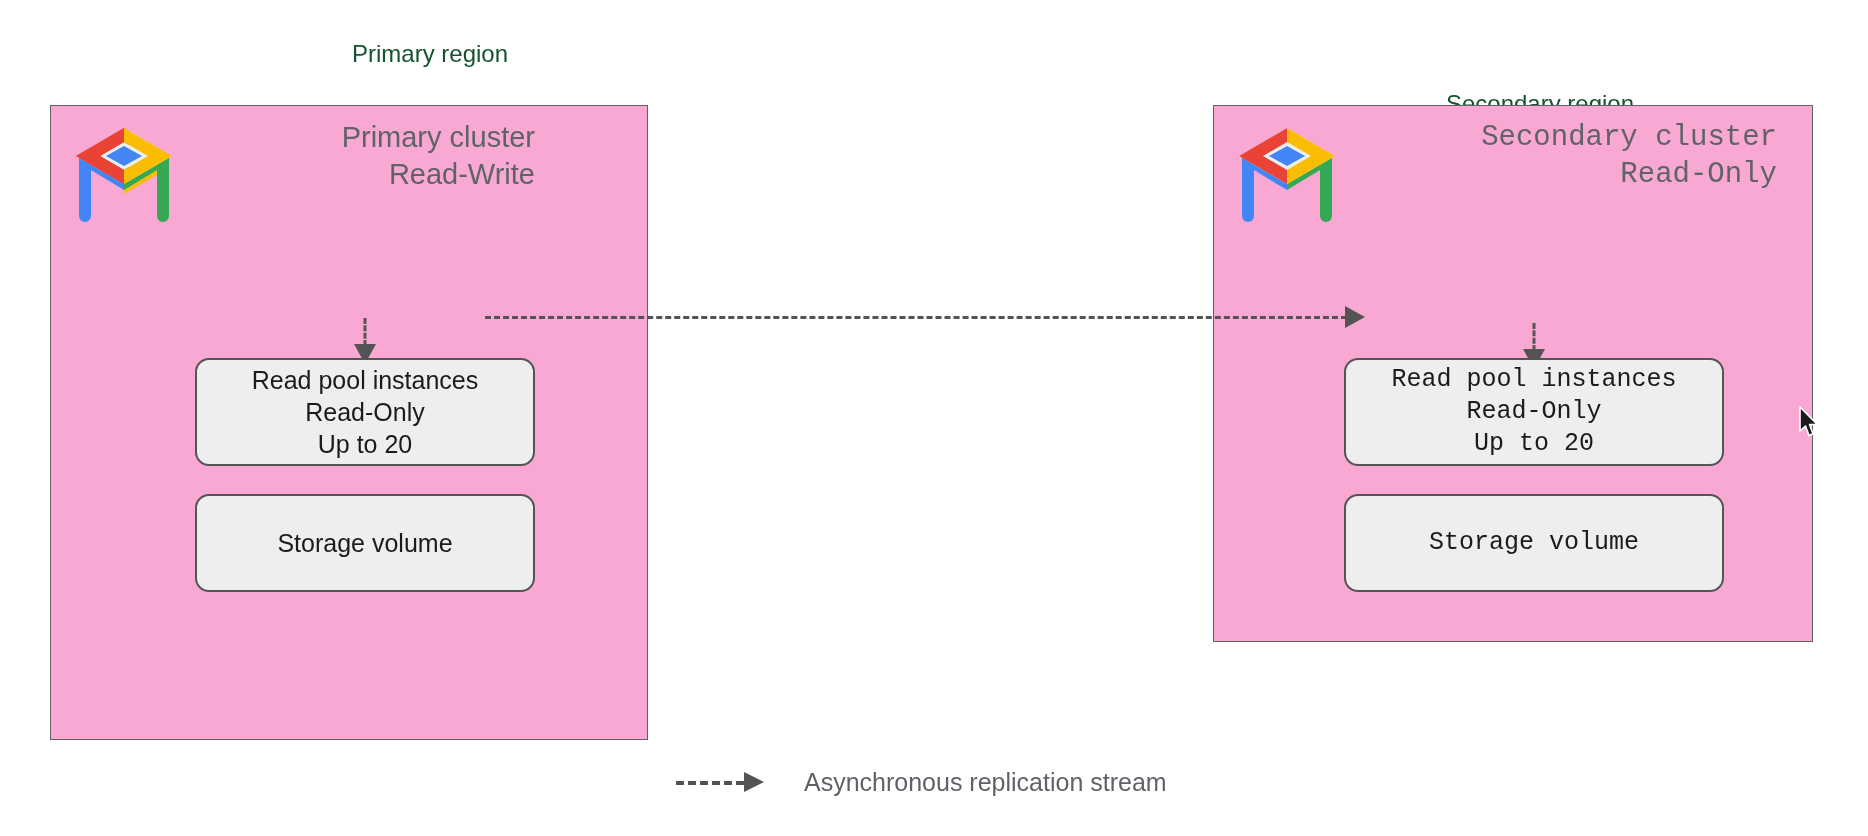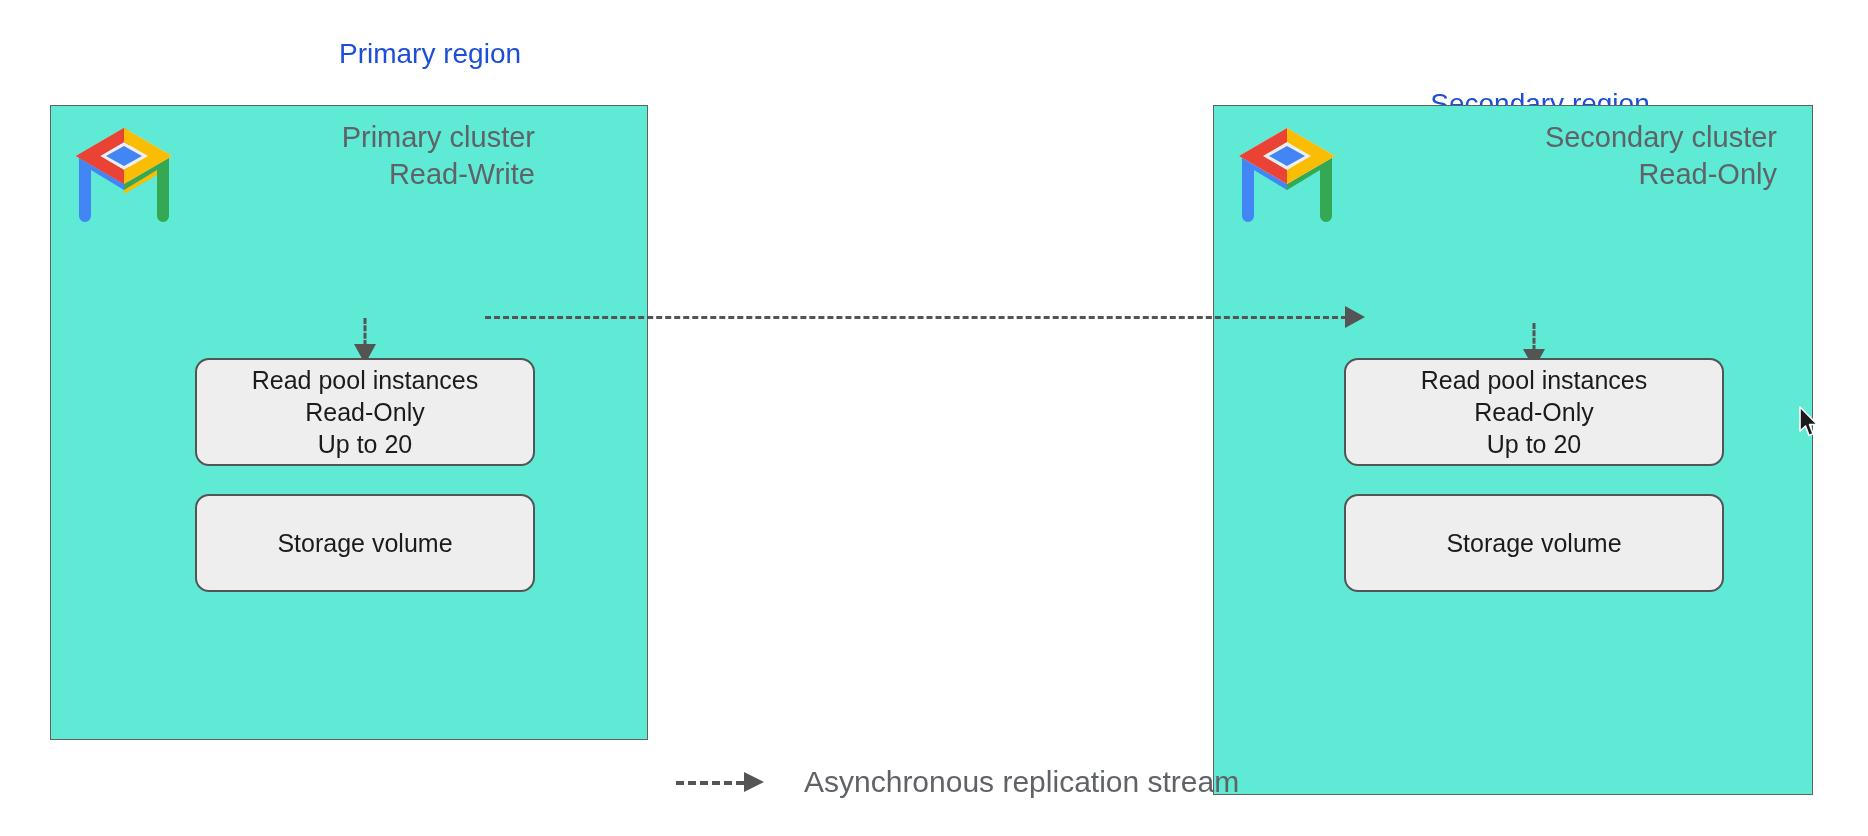--- a/index.html
+++ b/index.html
@@ -17,38 +17,38 @@
   }
 
   .canvas {
     position: absolute;
     inset: 0;
   }
 
   
   .region-label {
     position: absolute;
-    color: #1d4ed8;
-    font-size: 28px;
+    color: #14532d;
+    font-size: 24px;
     line-height: 34px;
     white-space: nowrap;
     text-align: center;
   }
   #region-label-primary   { left: 280px; top: 37px; width: 300px; }
   #region-label-secondary { left: 1360px; top: 45px; width: 360px; margin-top: 42px; }
 
   
   .cluster {
     position: absolute;
-    background: #5eead4;
+    background: #f9a8d4;
     border: 1.6px solid #616161;
     box-sizing: border-box;
   }
   #cluster-primary   { left: 50px;   top: 105px; width: 598px;  height: 635px; }
-  #cluster-secondary { left: 1213px; top: 105px; width: 600px;  height: 690px; }
+  #cluster-secondary { left: 1213px; top: 105px; width: 600px;  height: 537px; font-family: Liberation Mono, monospace; }
 
   .cluster-title {
     position: absolute;
     color: #5f6368;
     font-size: 29px;
     line-height: 37px;
     text-align: right;
     white-space: pre-line;
   }
   #cluster-title-primary   { right: 112px; top: 13px; }
@@ -159,21 +159,21 @@
   #legend .swatch .head {
     position: absolute;
     left: 68px; top: 0;
     width: 0; height: 0;
     border-top: 10px solid transparent;
     border-bottom: 10px solid transparent;
     border-left: 20px solid #545454;
   }
   #legend .legend-text {
     color: #5f6368;
-    font-size: 30px;
+    font-size: 25px;
     line-height: 28px;
     white-space: nowrap;
   }
 
   
   #mouse-cursor {
     position: absolute;
     left: 1798px;
     top: 406px;
     width: 22px;

